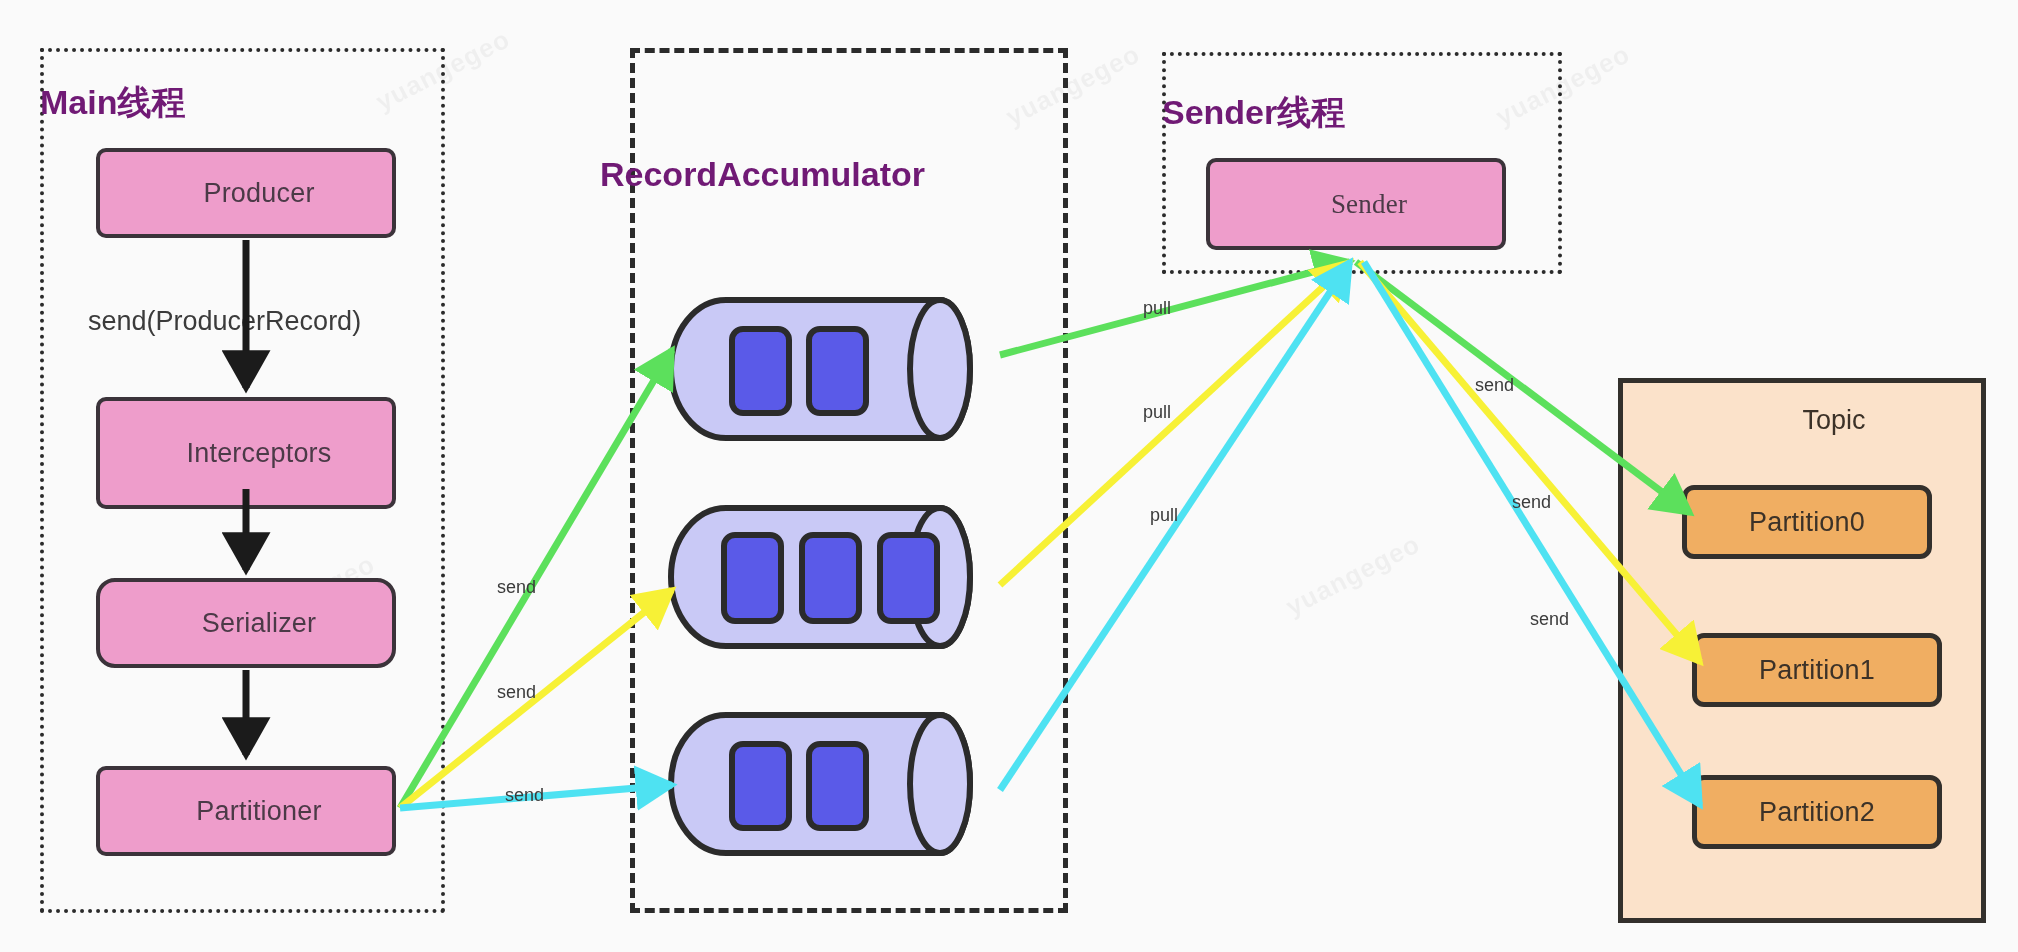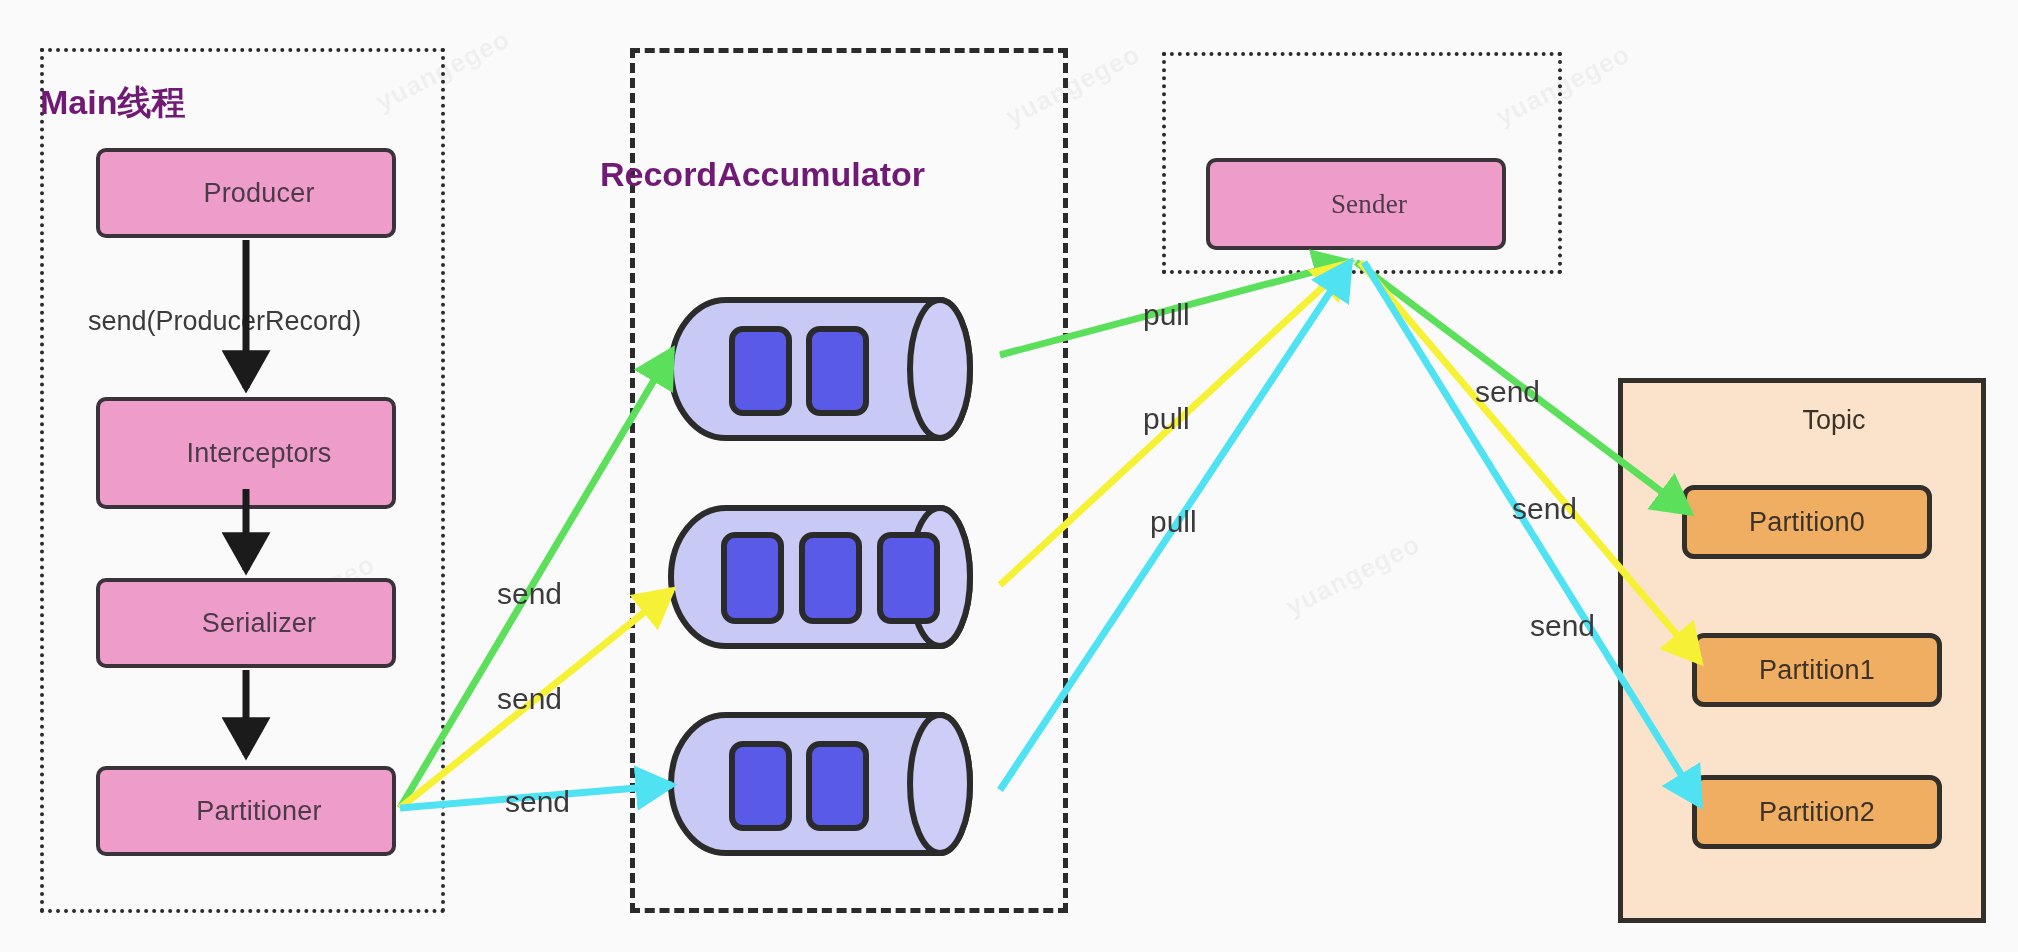--- a/index.html
+++ b/index.html
@@ -77,21 +77,21 @@
   #wires{
     position:absolute;
     left:0;top:0;
     width:2018px;
     height:952px;
     pointer-events:none;
   }
   .edge-label{
     position:absolute;
     color:#3b3b3b;
-    font-size:30px;
+    font-size:18px;
     white-space:nowrap;
   }
 
   
   .wm{
     position:absolute;
     color:rgba(0,0,0,0.045);
     font-size:26px;
     transform:rotate(-27deg);
     white-space:nowrap;
@@ -118,21 +118,21 @@
   <div class="node pink" style="left:96px;top:148px;width:300px;height:90px;">
     <span>Producer</span>
   </div>
 
   <div class="edge-label" style="left:88px;top:306px;font-size:27px;">send(ProducerRecord)</div>
 
   <div class="node pink" style="left:96px;top:397px;width:300px;height:112px;justify-content:center;">
     <span>Interceptors</span>
   </div>
 
-  <div class="node pink" style="left:96px;top:578px;width:300px;height:90px;">
+  <div class="node pink" style="left:96px;top:578px;width:300px;height:90px;border-radius:19px;">
     <span>Serializer</span>
   </div>
 
   <div class="node pink" style="left:96px;top:766px;width:300px;height:90px;">
     <span>Partitioner</span>
   </div>
 
   <div class="group dashed" style="left:630px;top:48px;width:438px;height:865px;">
   </div>
   <div class="group-title" style="left:600px;top:155px;width:500px;font-size:34px;">RecordAccumulator</div>
@@ -160,20 +160,21 @@
     <svg width="330" height="145" viewBox="0 0 330 145">
       <path d="M 58 3 L 272 3 A 30 69 0 0 1 272 141 L 58 141 A 55 69 0 0 1 58 3 Z" fill="#c9c9f6" stroke="#2b2b2b" stroke-width="6"></path>
       <path d="M 272 3 A 30 69 0 0 0 272 141 A 30 69 0 0 0 272 3 Z" fill="#cdcdf7" stroke="#2b2b2b" stroke-width="6"></path>
       <rect x="64" y="32" width="57" height="84" rx="11" fill="#5a5ae8" stroke="#2b2b2b" stroke-width="6"></rect>
       <rect x="141" y="32" width="57" height="84" rx="11" fill="#5a5ae8" stroke="#2b2b2b" stroke-width="6"></rect>
     </svg>
   </div>
 
   <div class="group dotted" style="left:1162px;top:52px;width:400px;height:222px;">
   </div>
+  <div class="group-title" style="left:1162px;top:90px;width:400px;font-size:34px;">Sender线程</div>
 
   <div class="node pink" style="left:1206px;top:158px;width:300px;height:92px;font-family:Liberation Serif, serif;">
     <span>Sender</span>
   </div>
 
   <div class="topic-panel" style="left:1618px;top:378px;width:368px;height:545px;">
   </div>
   <div class="topic-label" style="left:1618px;top:405px;width:432px;">Topic</div>
 
   <div class="node orange" style="left:1682px;top:485px;width:250px;height:74px;">

